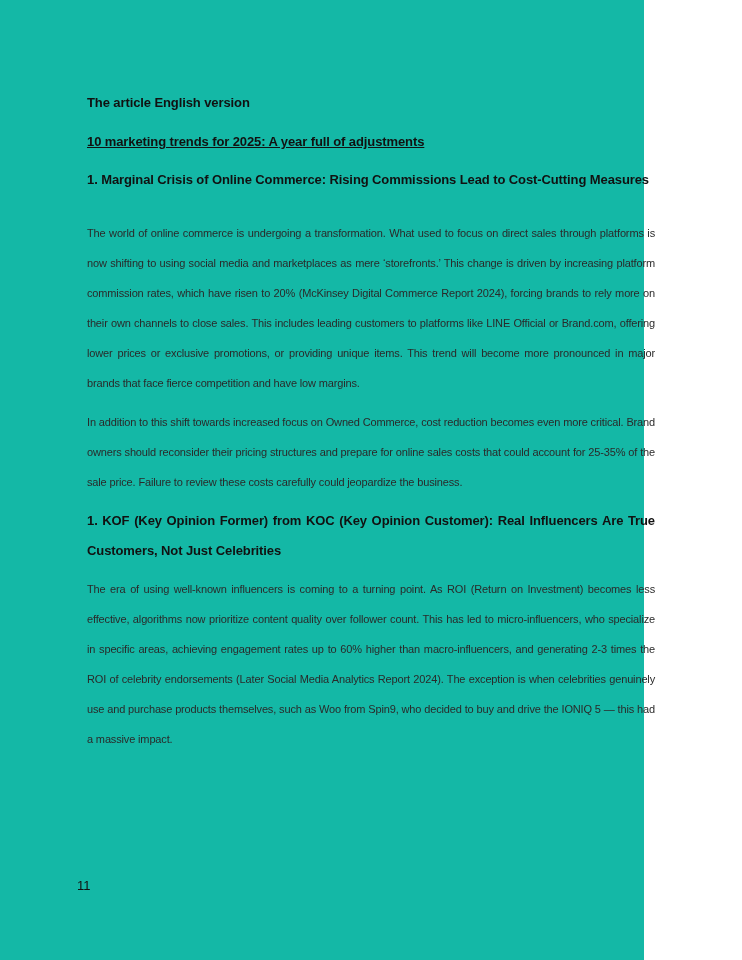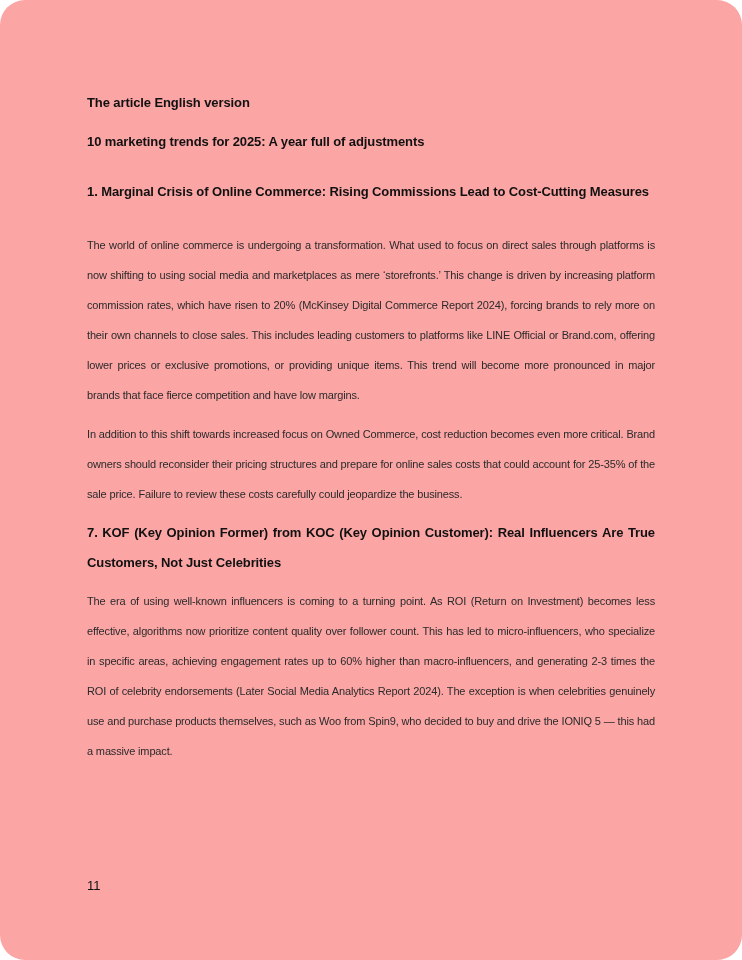--- a/index.html
+++ b/index.html
@@ -1,56 +1,56 @@
 <!DOCTYPE html>
 <html><head>
 <meta charset="utf-8">
 <style>
   html, body { margin: 0; padding: 0; background: #ffffff; }
   body { width: 742px; height: 960px; position: relative; overflow: hidden; }
   .page {
-    position: absolute; left: 0; top: 0; width: 742px; height: 960px; background: #fca5a5; border-radius: 25px;
+    position: absolute; left: 0; top: 0; width: 644px; height: 960px; background: #14b8a6;
   }
   .content {
     position: absolute; left: 87px; top: 88px; width: 568px;
     font-family: "Liberation Sans", sans-serif;
     color: #1f1f1f;
   }
   .line-heading {
     font-size: 13px; font-weight: bold; color: #111111;
     line-height: 30px; margin: 0; letter-spacing: -0.1px;
   }
   .h-intro { margin-bottom: 9px; }
-  .h-title { margin-bottom: 20px; }
+  .h-title { margin-bottom: 8px; text-decoration: underline; }
   .h-sec1 { margin-bottom: 23px; white-space: nowrap; }
   .h-sec2 { margin-bottom: 8px; text-align: justify; }
   .para {
     font-size: 11px; line-height: 30px; margin: 0 0 9px 0;
     text-align: justify; color: #2a2a2a; letter-spacing: -0.15px;
   }
   .page-number {
-    position: absolute; left: 87px; top: 878px;
+    position: absolute; left: 77px; top: 878px;
     font-family: "Liberation Sans", sans-serif;
     font-size: 13px; color: #111111;
   }
 </style>
 </head>
 <body>
 
 <div class="page">
   <div class="content">
     <p class="line-heading h-intro">The article English version</p>
     <p class="line-heading h-title">10 marketing trends for 2025: A year full of adjustments</p>
 
     <section>
       <p class="line-heading h-sec1">1. Marginal Crisis of Online Commerce: Rising Commissions Lead to Cost-Cutting Measures</p>
       <p class="para">The world of online commerce is undergoing a transformation. What used to focus on direct sales through platforms is now shifting to using social media and marketplaces as mere ‘storefronts.’ This change is driven by increasing platform commission rates, which have risen to 20% (McKinsey Digital Commerce Report 2024), forcing brands to rely more on their own channels to close sales. This includes leading customers to platforms like LINE Official or Brand.com, offering lower prices or exclusive promotions, or providing unique items. This trend will become more pronounced in major brands that face fierce competition and have low margins.</p>
       <p class="para">In addition to this shift towards increased focus on Owned Commerce, cost reduction becomes even more critical. Brand owners should reconsider their pricing structures and prepare for online sales costs that could account for 25-35% of the sale price. Failure to review these costs carefully could jeopardize the business.</p>
     </section>
 
     <section>
-      <p class="line-heading h-sec2">7. KOF (Key Opinion Former) from KOC (Key Opinion Customer): Real Influencers Are True Customers, Not Just Celebrities</p>
+      <p class="line-heading h-sec2">1. KOF (Key Opinion Former) from KOC (Key Opinion Customer): Real Influencers Are True Customers, Not Just Celebrities</p>
       <p class="para">The era of using well-known influencers is coming to a turning point. As ROI (Return on Investment) becomes less effective, algorithms now prioritize content quality over follower count. This has led to micro-influencers, who specialize in specific areas, achieving engagement rates up to 60% higher than macro-influencers, and generating 2-3 times the ROI of celebrity endorsements (Later Social Media Analytics Report 2024). The exception is when celebrities genuinely use and purchase products themselves, such as Woo from Spin9, who decided to buy and drive the IONIQ 5 — this had a massive impact.</p>
     </section>
   </div>
 
   <div class="page-number">11</div>
 </div>
 
 </body></html>

